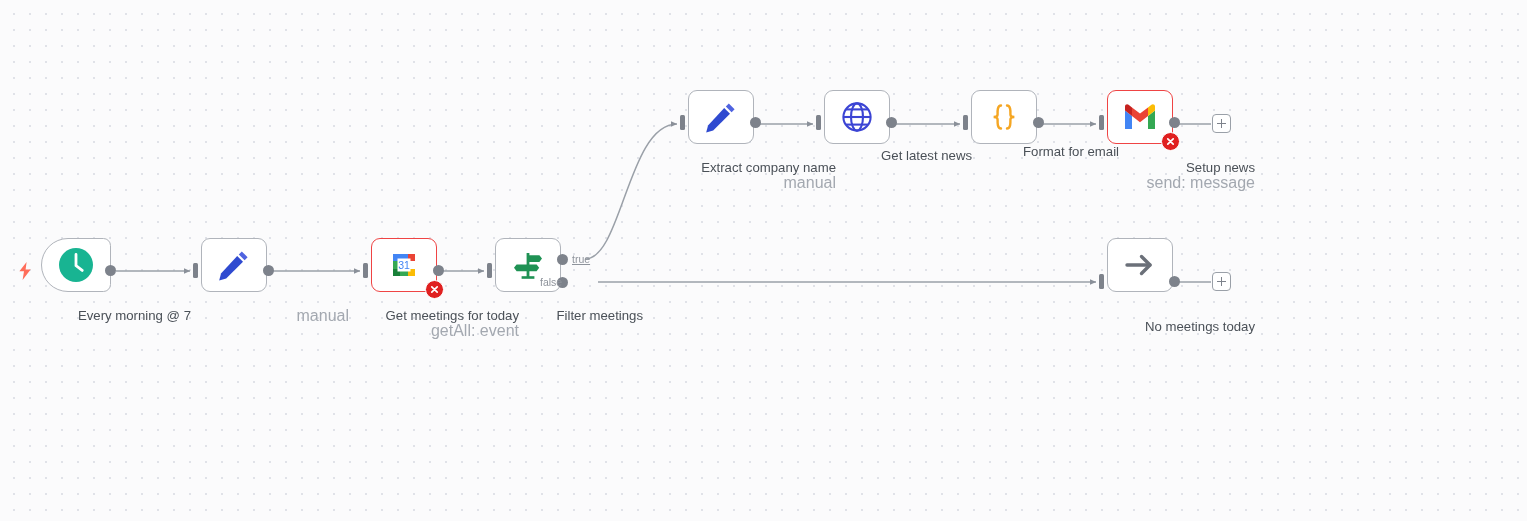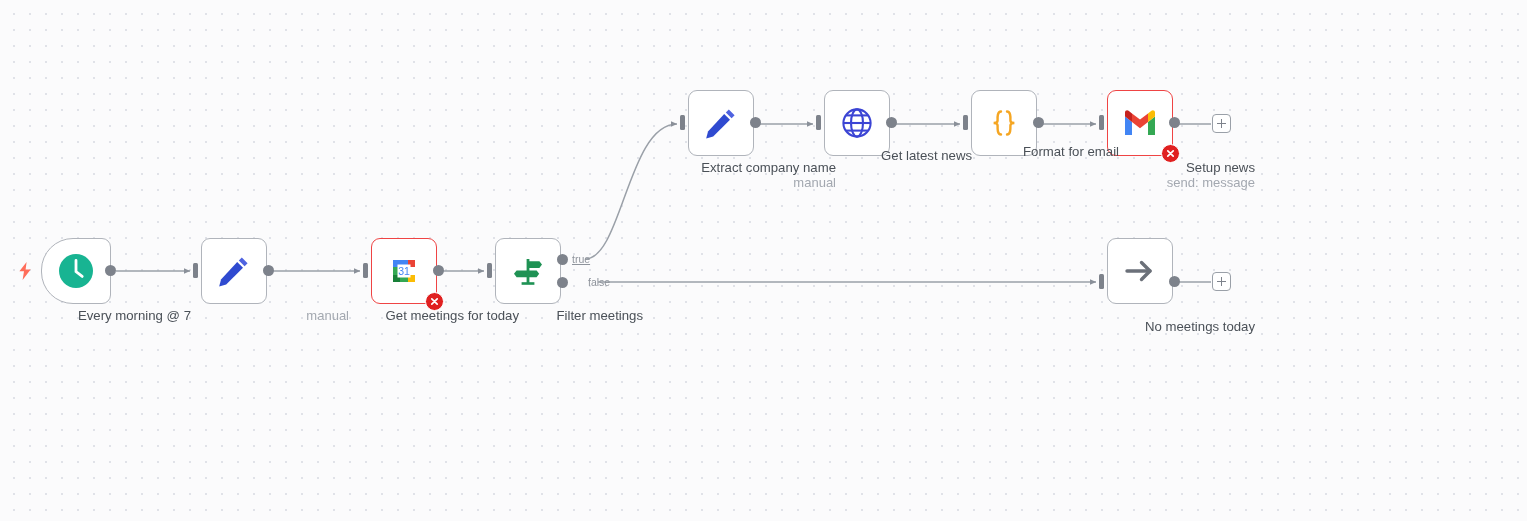--- a/index.html
+++ b/index.html
@@ -28,21 +28,21 @@
     top: 0;
     width: 1527px;
     height: 521px;
     pointer-events: none;
   }
 
   
   .node {
     position: absolute;
     width: 66px;
-    height: 66px;
+    height: 54px;
     box-sizing: border-box;
     background: #ffffff;
     border: 1.4px solid #b0b4bb;
     border-radius: 9px;
     display: flex;
     align-items: center;
     justify-content: center;
     z-index: 3;
   }
   .node.error {
@@ -70,21 +70,21 @@
     pointer-events: none;
     width: 230px;
   }
   .node-title {
     font-size: 13.2px;
     color: #4a5057;
     line-height: 15px;
     white-space: nowrap;
   }
   .node-subtitle {
-    font-size: 13px;
+    font-size: 16px;
     color: #a3a8b0;
     line-height: 14px;
     margin-top: 1px;
     white-space: nowrap;
   }
 
   
   .port-out {
     position: absolute;
     width: 11px;
@@ -232,20 +232,21 @@
       </svg>
     </span>
     <span class="error-badge">
       <svg width="9" height="9" viewBox="0 0 10 10">
         <path d="M2 2 L8 8 M8 2 L2 8" stroke="#ffffff" stroke-width="1.9" stroke-linecap="round"></path>
       </svg>
     </span>
   </div>
   <div class="node-label" style="left:289px; top:308px;">
     <div class="node-title">Get meetings for today</div>
+    <div class="node-subtitle">getAll: event</div>
   </div>
   <span class="port-in" style="left:363px; top:263px;"></span>
   <span class="port-out" style="left:433px; top:265px;"></span>
 
   <div class="node" style="left:495px; top:238px;">
     <span class="node-icon">
       <svg width="36" height="36" viewBox="0 0 36 36">
         <rect x="16.6" y="6" width="2.8" height="25" fill="#1f9254"></rect>
         <path d="M19 8.2 H29.4 L32 11.6 L29.4 15 H19 Z" fill="#1f9254"></path>
         <path d="M17 17.4 H6.6 L4 20.8 L6.6 24.2 H17 Z" fill="#1f9254"></path>
@@ -254,21 +255,21 @@
       </svg>
     </span>
   </div>
   <div class="node-label" style="left:413px; top:308px;">
     <div class="node-title">Filter meetings</div>
   </div>
   <span class="port-in" style="left:487px; top:263px;"></span>
   <span class="port-out" style="left:557px; top:254px;"></span>
   <span class="port-label" style="left:572px; top:254px;text-decoration:underline;">true</span>
   <span class="port-out" style="left:557px; top:277px;"></span>
-  <span class="port-label" style="left:588px; top:277px;">false</span>
+  <span class="port-label" style="left:540px; top:277px;">false</span>
 
   <div class="node" style="left:688px; top:90px;">
     <span class="node-icon">
       <svg width="36" height="36" viewBox="0 0 36 36">
         <path d="M25.8 4.4 L31.6 10.2 L28.6 13.2 L22.8 7.4 Z" fill="#4f63e0"></path>
         <path d="M21.2 9 L27 14.8 L10.2 31.6 L3.2 33.4 L5 26.4 Z" fill="#2f4ad0"></path>
       </svg>
     </span>
   </div>
   <div class="node-label" style="left:606px; top:160px;">

